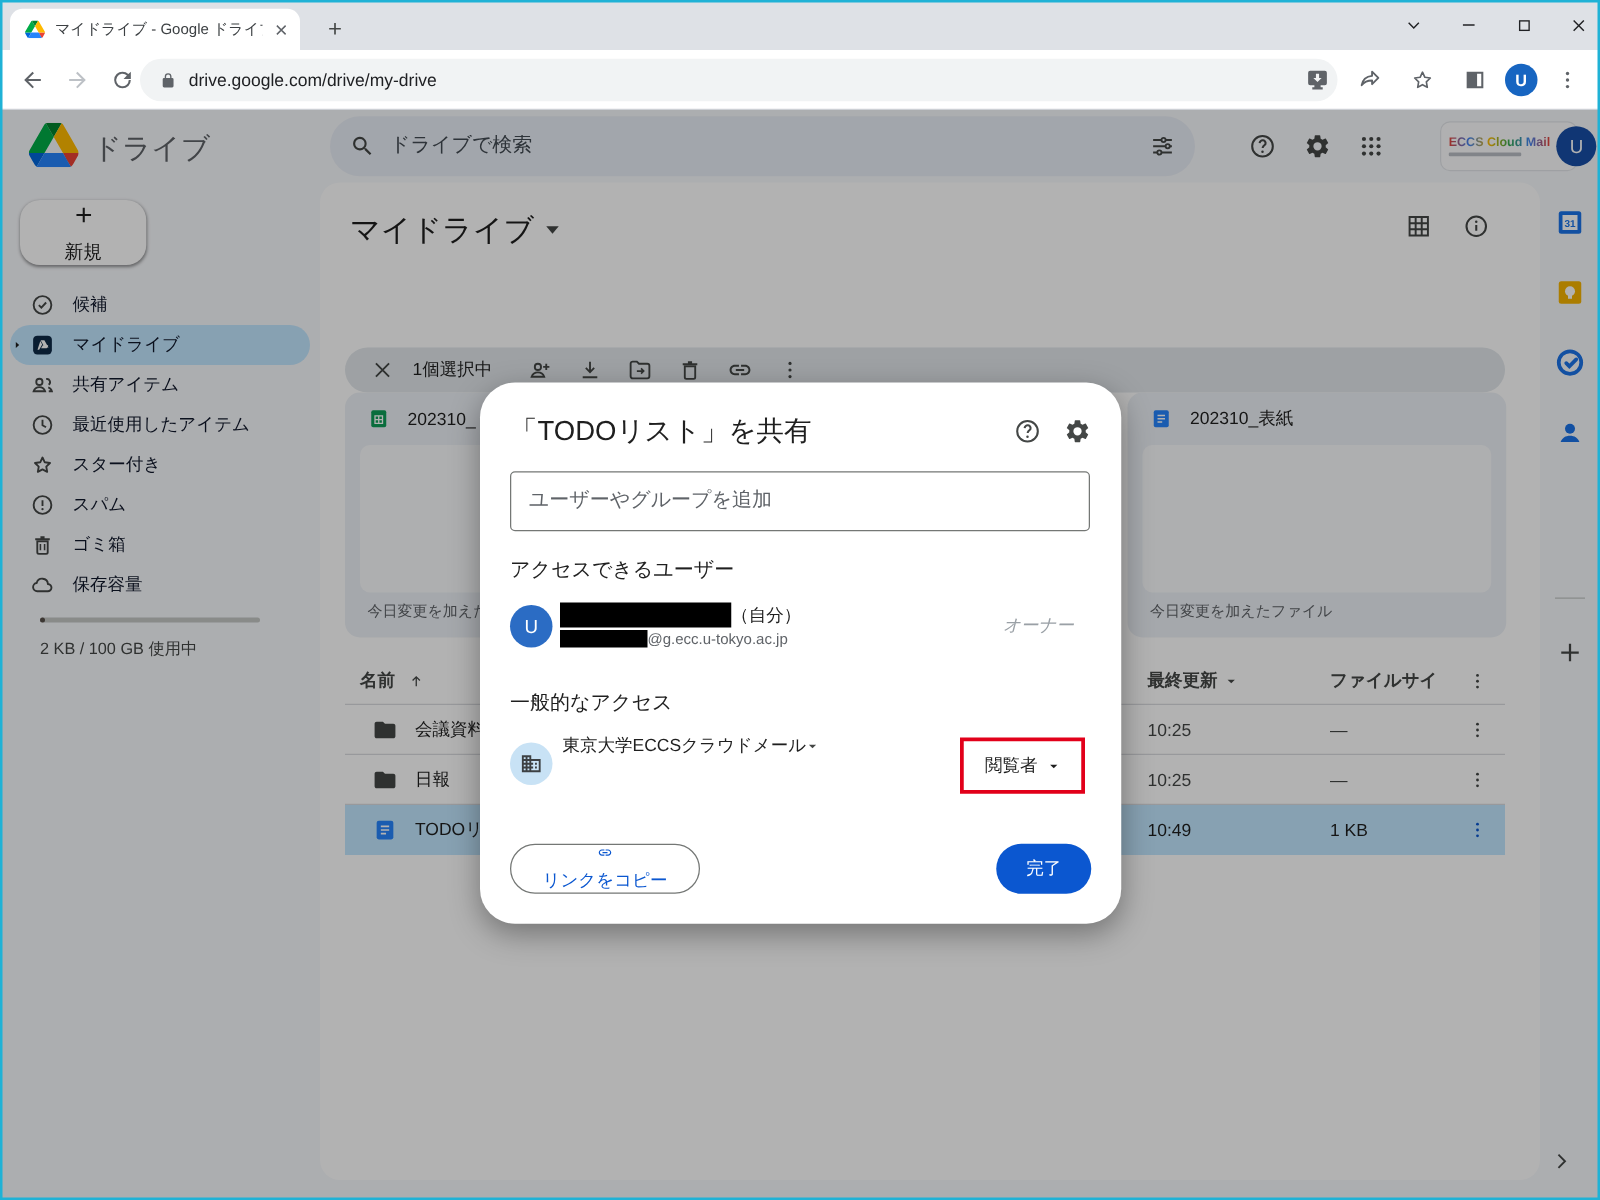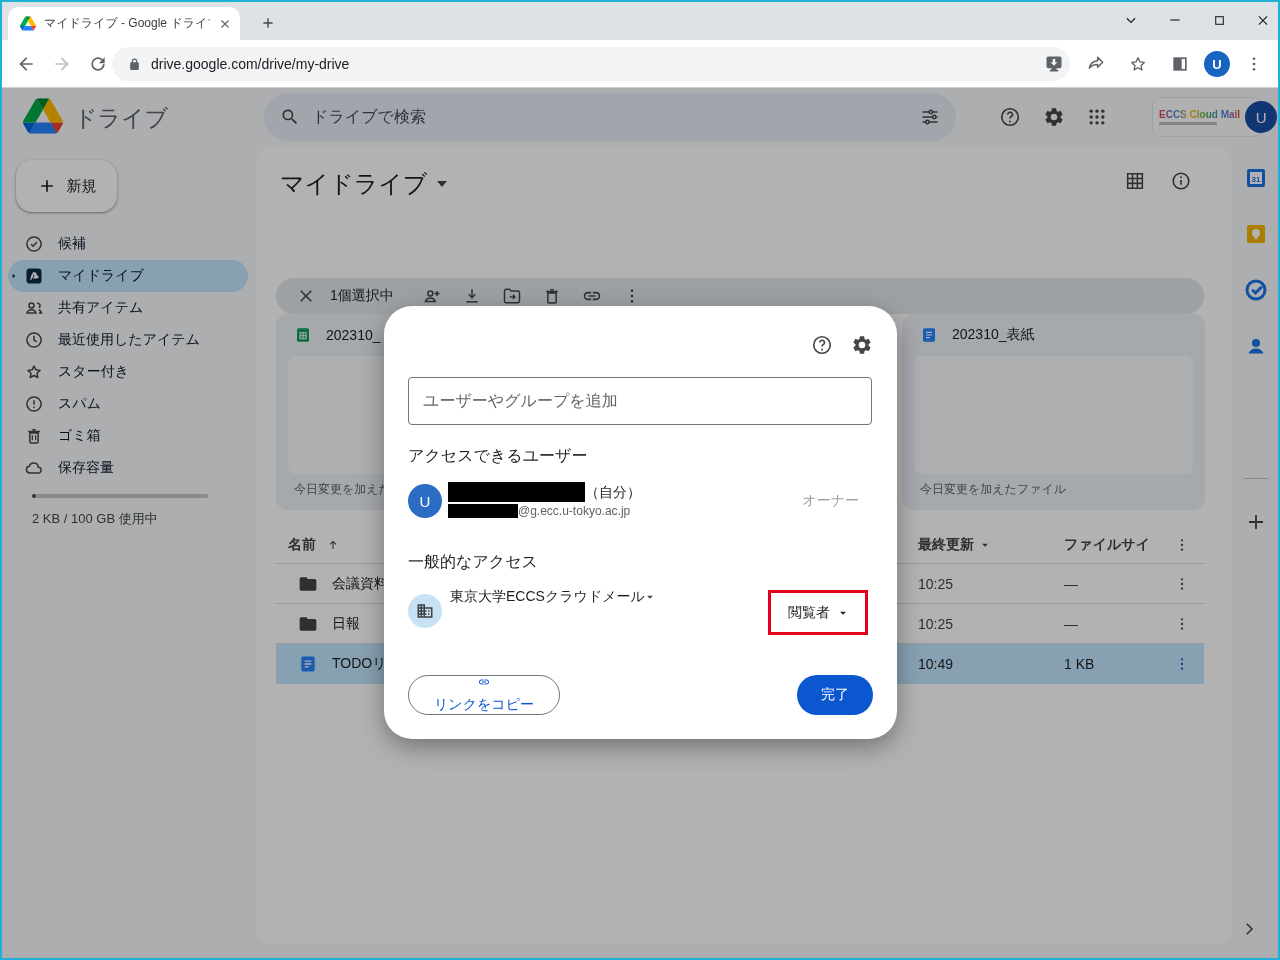--- a/index.html
+++ b/index.html
@@ -48,21 +48,21 @@
   .eccs-brand { font-size:10px; font-weight:bold; letter-spacing:0;
                 background:linear-gradient(90deg,#EA4335,#4285F4,#FBBC04,#34A853,#4285F4,#EA4335);
                 -webkit-background-clip:text; background-clip:text; color:transparent; white-space:nowrap; }
   .eccs-sub { height:3px; width:58px; background:#B9BDC4; margin-top:2px; border-radius:1px; }
   .eccs-avatar { width:32px; height:32px; border-radius:50%; background:#174EA6; color:#fff; font-size:15px;
                  display:flex; align-items:center; justify-content:center; flex:none; }
 
   
   .new-btn { position:absolute; left:16px; top:72px; width:101px; height:52px; background:#FFFFFF; border-radius:16px;
              box-shadow:0 1px 3px rgba(0,0,0,.3), 0 1px 2px rgba(0,0,0,.15);
-             display:flex; align-items:center; justify-content:center; gap:10px; font-size:15px; color:#1F1F1F; }
+             display:flex; align-items:center; justify-content:center; gap:10px; font-size:15px; color:#1F1F1F;flex-direction:column; }
   .side-menu { position:absolute; left:8px; top:140px; width:240px; }
   .side-item { height:32px; border-radius:16px; display:flex; align-items:center; padding:0 12px 0 16px; gap:14px;
                color:#0f172a; font-size:14px; position:relative; }
   .side-item .exp { position:absolute; left:2px; width:10px; color:#1F1F1F; }
   .side-item.sel { background:#C2E7FF; }
   .side-item .s-ic { width:20px; height:20px; color:#444746; flex:none; }
   .storage-bar { position:absolute; left:32px; top:406px; width:176px; height:4px; background:#C4C7C5; border-radius:2px; }
   .storage-bar i { position:absolute; left:0; top:0; width:4px; height:4px; background:#574F4A; border-radius:2px; }
   .storage-text { position:absolute; left:32px; top:422px; font-size:13px; color:#444746; }
 
@@ -113,21 +113,21 @@
   .dlg-hd-ic { position:absolute; top:28px; width:24px; height:24px; color:#444746; }
   .dlg-input { position:absolute; left:24px; top:71px; width:464px; height:48px; border:1px solid #747775; border-radius:4px;
                padding:0 14px; font-size:16px; color:#1F1F1F; outline:none; background:#fff; font-family:inherit; }
   .dlg-input::placeholder { color:#5F6368; opacity:1; }
   .dlg-section { position:absolute; left:24px; font-size:16px; color:#1F1F1F; }
   .owner-avatar { position:absolute; left:24px; top:178px; width:34px; height:34px; border-radius:50%; background:#2B6CC4;
                   color:#fff; font-size:15px; display:flex; align-items:center; justify-content:center; }
   .redact { background:#000; display:inline-block; vertical-align:middle; }
   .owner-name-line { position:absolute; left:64px; top:176px; font-size:14px; color:#1F1F1F; display:flex; align-items:flex-end; }
   .owner-email-line { position:absolute; left:64px; top:198px; font-size:12px; color:#5F6368; display:flex; align-items:center; }
-  .owner-role { position:absolute; right:38px; top:186px; font-size:14px; color:#9AA0A6; }
+  .owner-role { position:absolute; right:38px; top:186px; font-size:14px; color:#9AA0A6;font-style:italic; }
   .ga-avatar { position:absolute; left:24px; top:288px; width:34px; height:34px; border-radius:50%; background:#C8E2F5;
                color:#3C4043; display:flex; align-items:center; justify-content:center; }
   .ga-name { position:absolute; left:66px; top:282px; font-size:14px; color:#1F1F1F; display:flex; align-items:center; }
   .ga-desc { position:absolute; left:66px; top:305px; width:322px; font-size:12px; line-height:18px; color:#444746; }
   .role-box { position:absolute; left:384px; top:284px; width:100px; height:45px; border:3px solid #E2001A;
               display:flex; align-items:center; justify-content:center; gap:8px; font-size:14px; color:#1F1F1F; }
   .copy-btn { position:absolute; left:24px; top:369px; width:152px; height:40px; border:1px solid #747775; border-radius:20px;
               display:flex; align-items:center; justify-content:center; gap:8px; font-size:14px; color:#0B57D0; background:#fff;flex-direction:column; }
   .done-btn { position:absolute; left:413px; top:369px; width:76px; height:40px; border-radius:20px; background:#0B57D0;
               color:#FFFFFF; font-size:14px; display:flex; align-items:center; justify-content:center; }
@@ -575,20 +575,21 @@
     </div>
     <div class="rail-chevron">
       <svg width="18" height="18" viewBox="0 0 24 24">
           <path d="M9 5l7 7-7 7" fill="none" stroke="currentColor" stroke-width="2"></path>
         </svg>
     </div>
 
     <div class="scrim"></div>
 
     <div class="dialog">
+      <div class="dlg-title">「TODOリスト」を共有</div>
       <div class="dlg-hd-ic" style="right:62px">
         <svg width="22" height="22" viewBox="0 0 24 24">
             <circle cx="12" cy="12" r="9" fill="none" stroke="currentColor" stroke-width="1.8"></circle>
         <path d="M9.5 9.3a2.6 2.6 0 115.1.8c-.5 1-1.6 1.4-2.1 2.2-.2.3-.3.6-.3 1.2" fill="none" stroke="currentColor" stroke-width="1.8"></path>
         <circle cx="12" cy="16.8" r="1.1" fill="currentColor"></circle>
           </svg>
       </div>
       <div class="dlg-hd-ic" style="right:22px">
         <svg width="22" height="22" viewBox="0 0 24 24">
             <path d="M19.14 12.94c.04-.3.06-.61.06-.94 0-.32-.02-.64-.07-.94l2.03-1.58a.49.49 0 00.12-.61l-1.92-3.32a.49.49 0 00-.59-.22l-2.39.96c-.5-.38-1.03-.7-1.62-.94l-.36-2.54a.48.48 0 00-.48-.41h-3.84c-.24 0-.43.17-.47.41l-.36 2.54c-.59.24-1.13.57-1.62.94l-2.39-.96a.49.49 0 00-.59.22L2.74 8.87c-.12.21-.08.47.12.61l2.03 1.58c-.05.3-.09.63-.09.94s.02.64.07.94l-2.03 1.58a.49.49 0 00-.12.61l1.92 3.32c.12.22.37.29.59.22l2.39-.96c.5.38 1.03.7 1.62.94l.36 2.54c.05.24.24.41.48.41h3.84c.24 0 .44-.17.47-.41l.36-2.54c.59-.24 1.13-.56 1.62-.94l2.39.96c.22.08.47 0 .59-.22l1.92-3.32c.12-.22.07-.47-.12-.61l-2.01-1.58zM12 15.6A3.6 3.6 0 1112 8.4a3.6 3.6 0 010 7.2z" fill="currentColor"></path>

